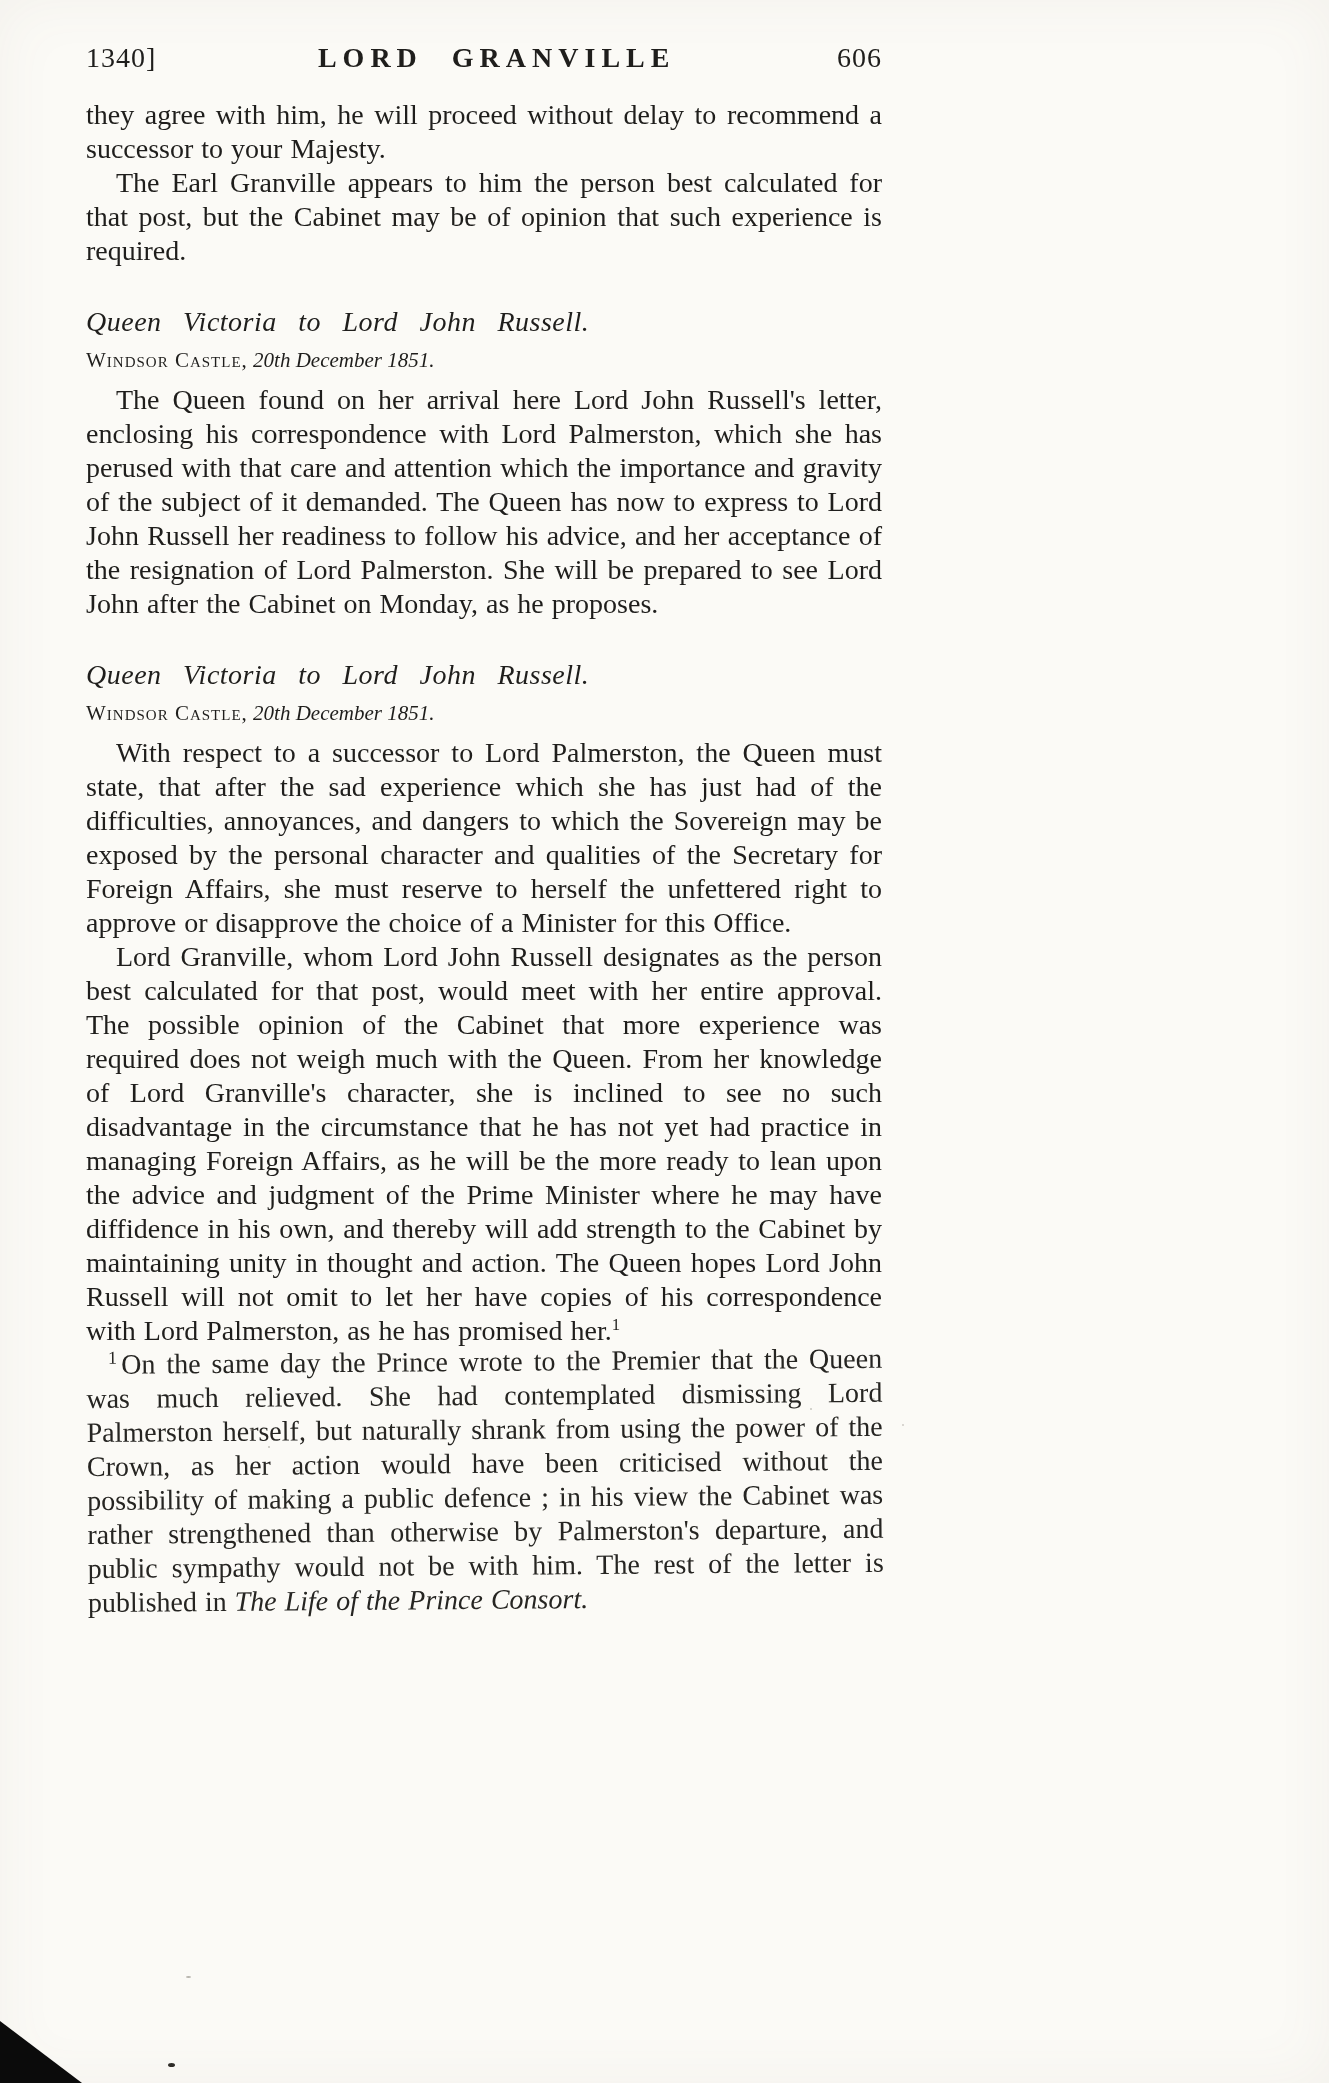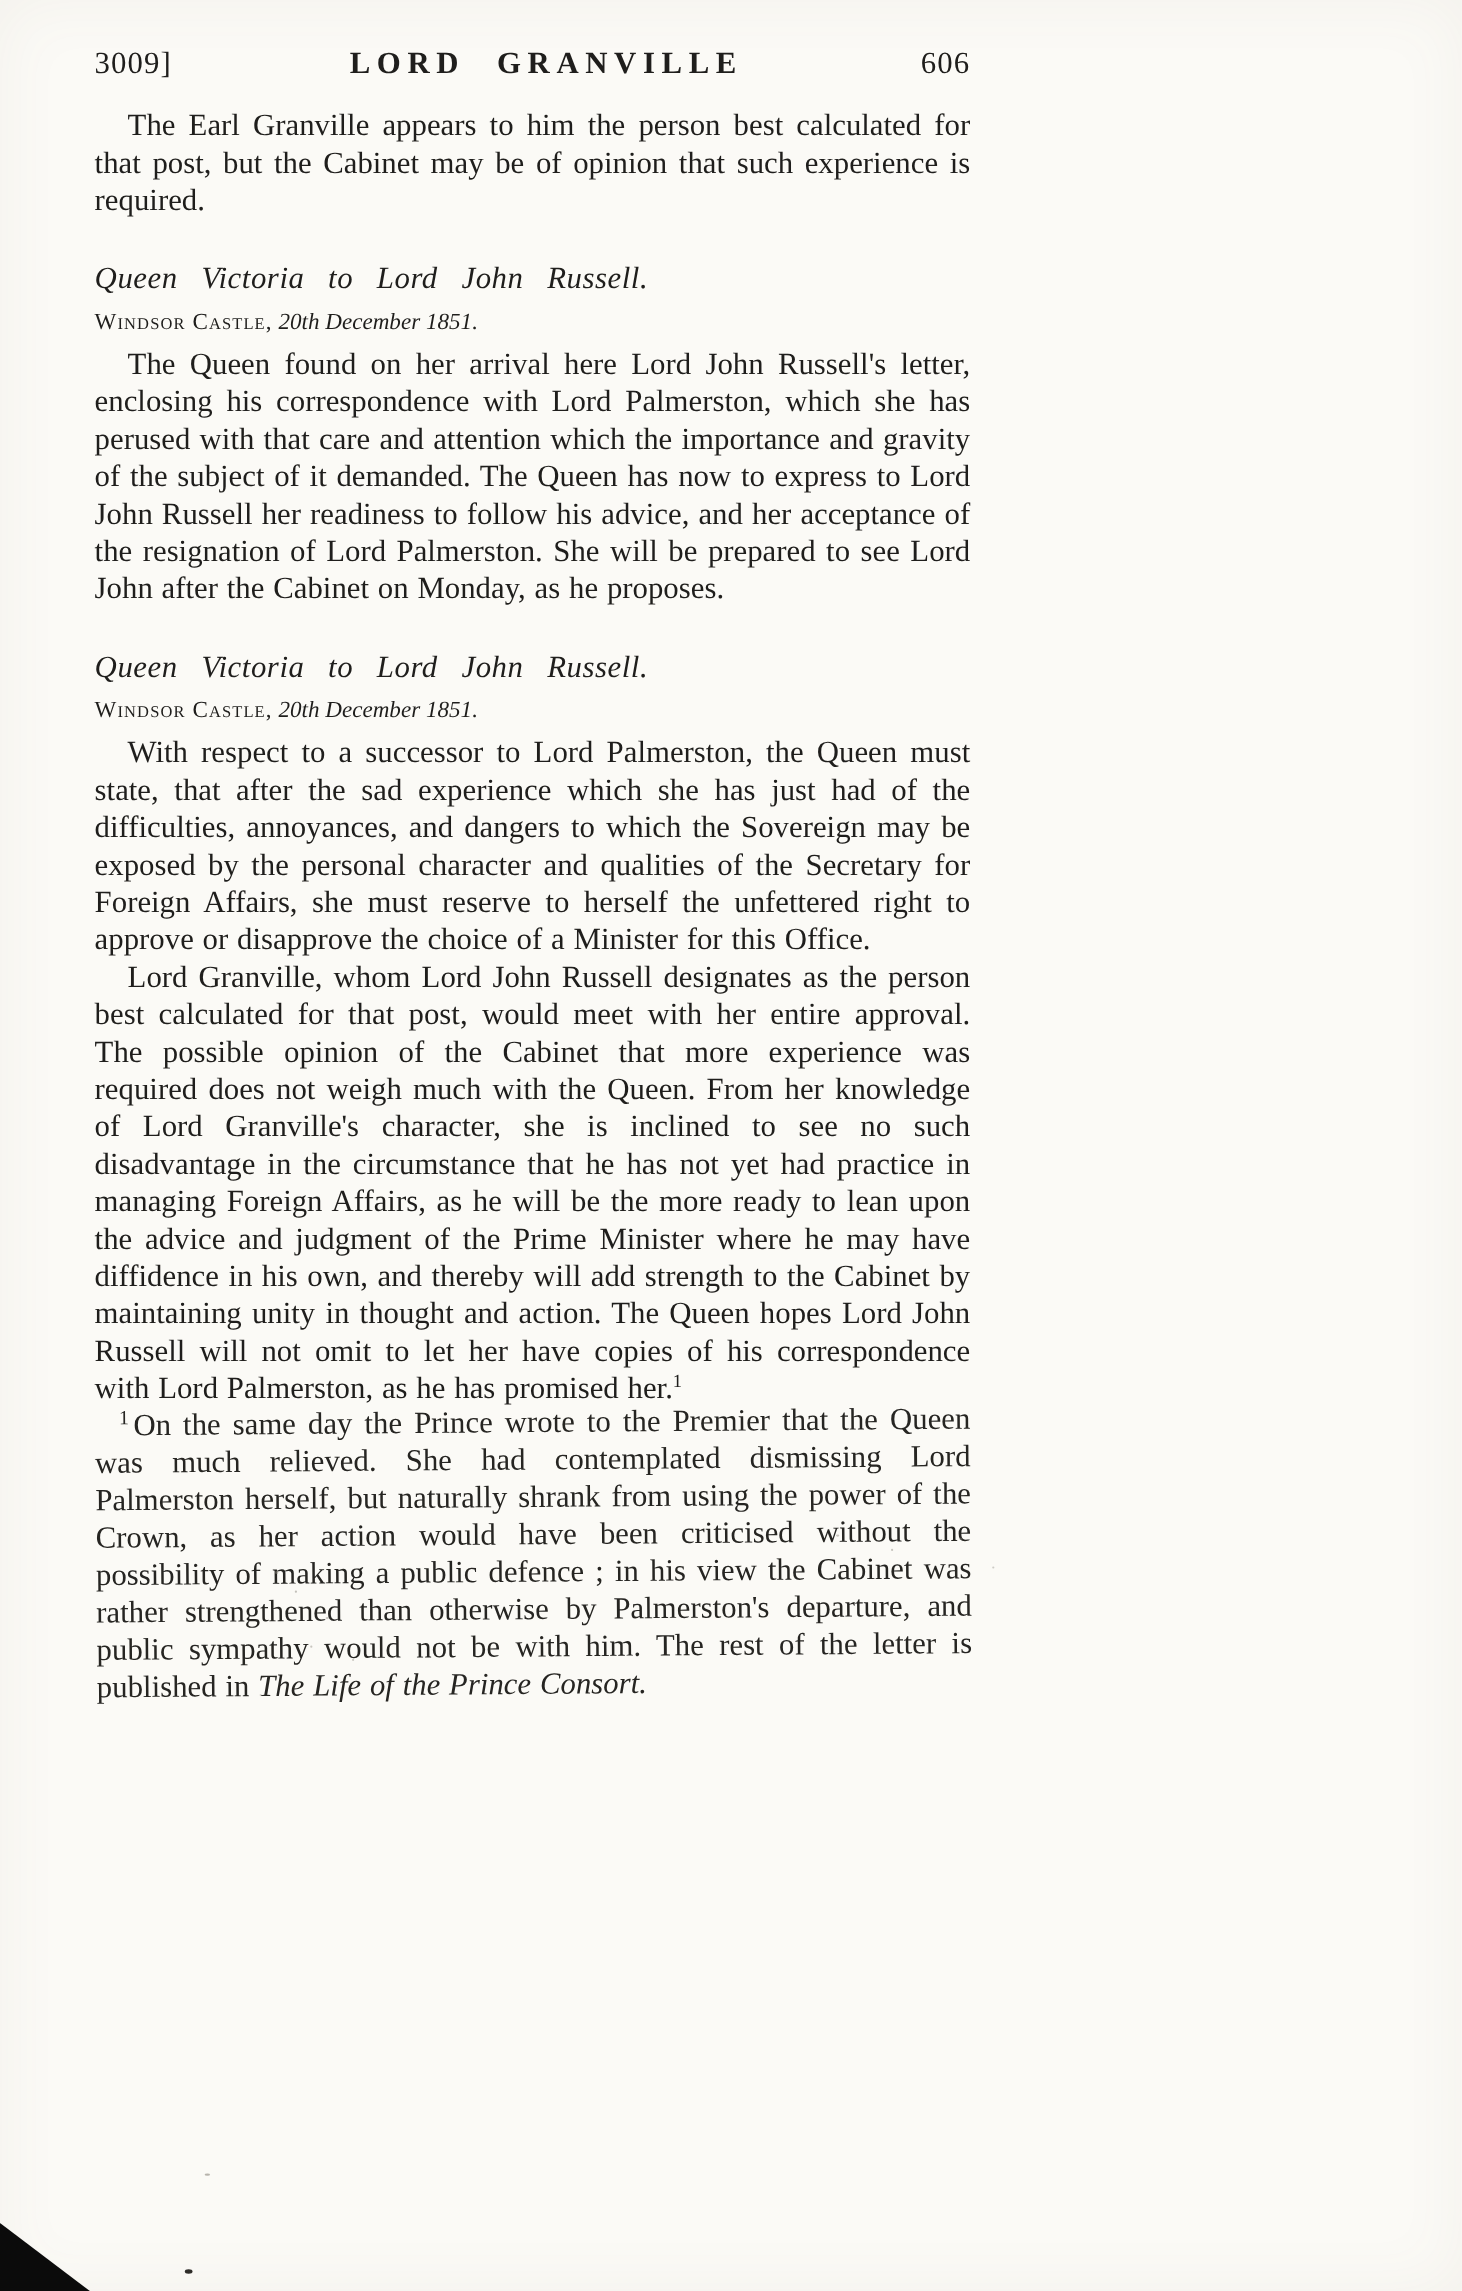--- a/index.html
+++ b/index.html
@@ -106,25 +106,26 @@
       background: #8a857c;
     }
   </style>
 </head>
 <body>
 
 <div class="page">
   <div class="text-block">
 
     <div class="running-header">
-      <span class="year">3009]</span>
+      <span class="year">1340]</span>
       <span class="title">LORD GRANVILLE</span>
       <span class="pageno">606</span>
     </div>
 
+    <p class="body">they agree with him, he will proceed without delay to recommend a successor to your Majesty.</p>
     <p class="body indent">The Earl Granville appears to him the person best calculated for that post, but the Cabinet may be of opinion that such experience is required.</p>
 
     <h2 class="letter-heading">Queen Victoria to Lord John Russell.</h2>
     <p class="dateline"><span class="place">Windsor Castle,</span> <span class="date">20th December 1851.</span></p>
     <p class="body indent">The Queen found on her arrival here Lord John Russell's letter, enclosing his correspondence with Lord Palmerston, which she has perused with that care and attention which the importance and gravity of the subject of it demanded. The Queen has now to express to Lord John Russell her readiness to follow his advice, and her acceptance of the resignation of Lord Palmerston. She will be prepared to see Lord John after the Cabinet on Monday, as he proposes.</p>
 
     <h2 class="letter-heading">Queen Victoria to Lord John Russell.</h2>
     <p class="dateline"><span class="place">Windsor Castle,</span> <span class="date">20th December 1851.</span></p>
     <p class="body indent">With respect to a successor to Lord Palmerston, the Queen must state, that after the sad experience which she has just had of the difficulties, annoyances, and dangers to which the Sovereign may be exposed by the personal character and qualities of the Secretary for Foreign Affairs, she must reserve to herself the unfettered right to approve or disapprove the choice of a Minister for this Office.</p>
     <p class="body indent"><span>Lord Granville, whom Lord John Russell designates as the person best calculated for that post, would meet with her entire approval. The possible opinion of the Cabinet that more experience was required does not weigh much with the Queen. From her knowledge of Lord Granville's character, she is inclined to see no such disadvantage in the circumstance that he has not yet had practice in managing Foreign Affairs, as he will be the more ready to lean upon the advice and judgment of the Prime Minister where he may have diffidence in his own, and thereby will add strength to the Cabinet by maintaining unity in thought and action. The Queen hopes Lord John Russell will not omit to let her have copies of his correspondence with Lord Palmerston, as he has promised her.</span><sup class="fn-ref">1</sup></p>

